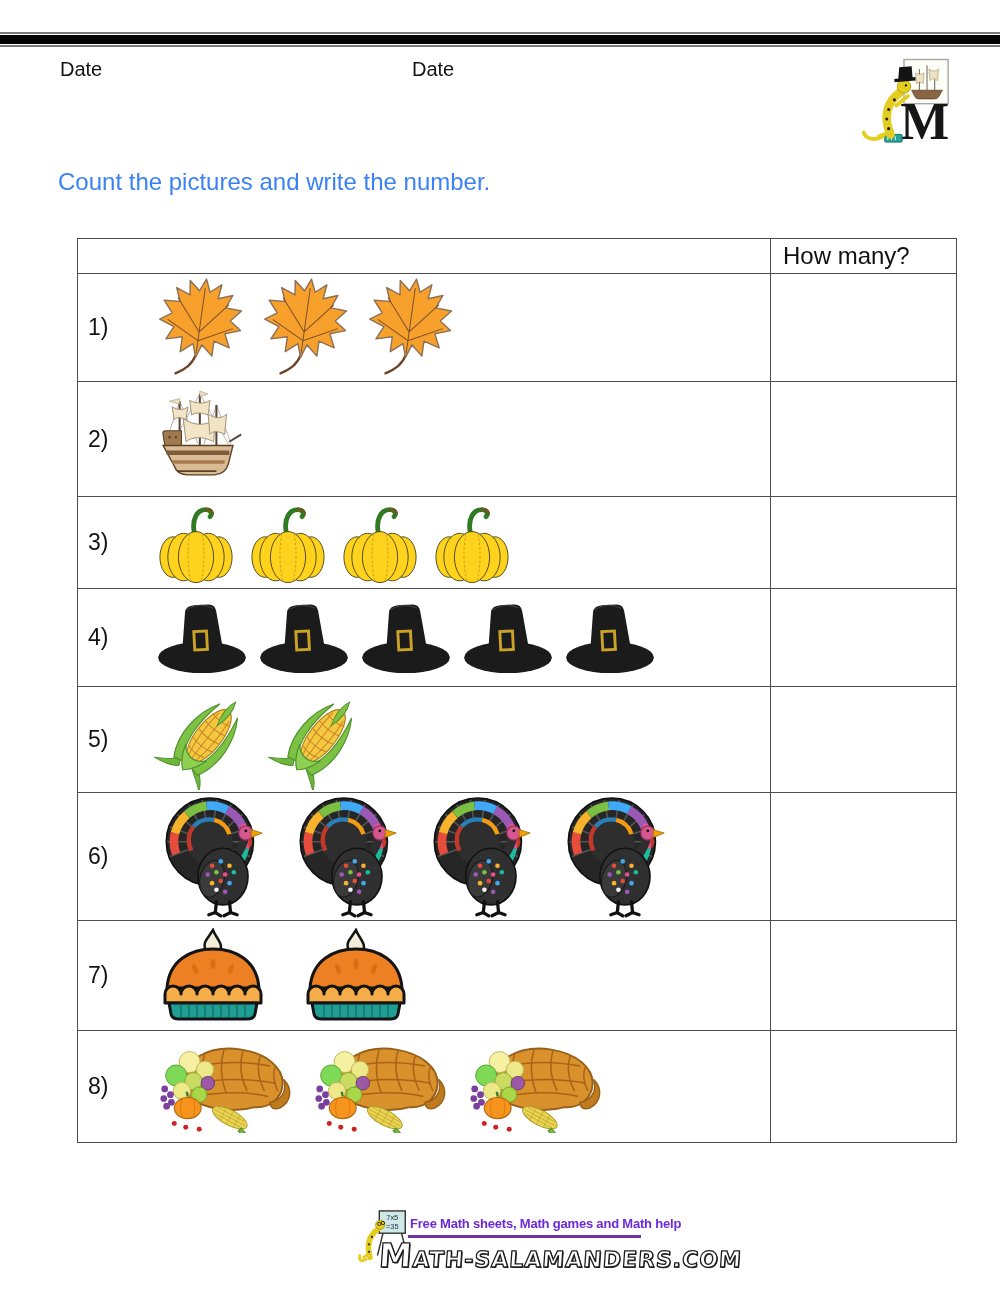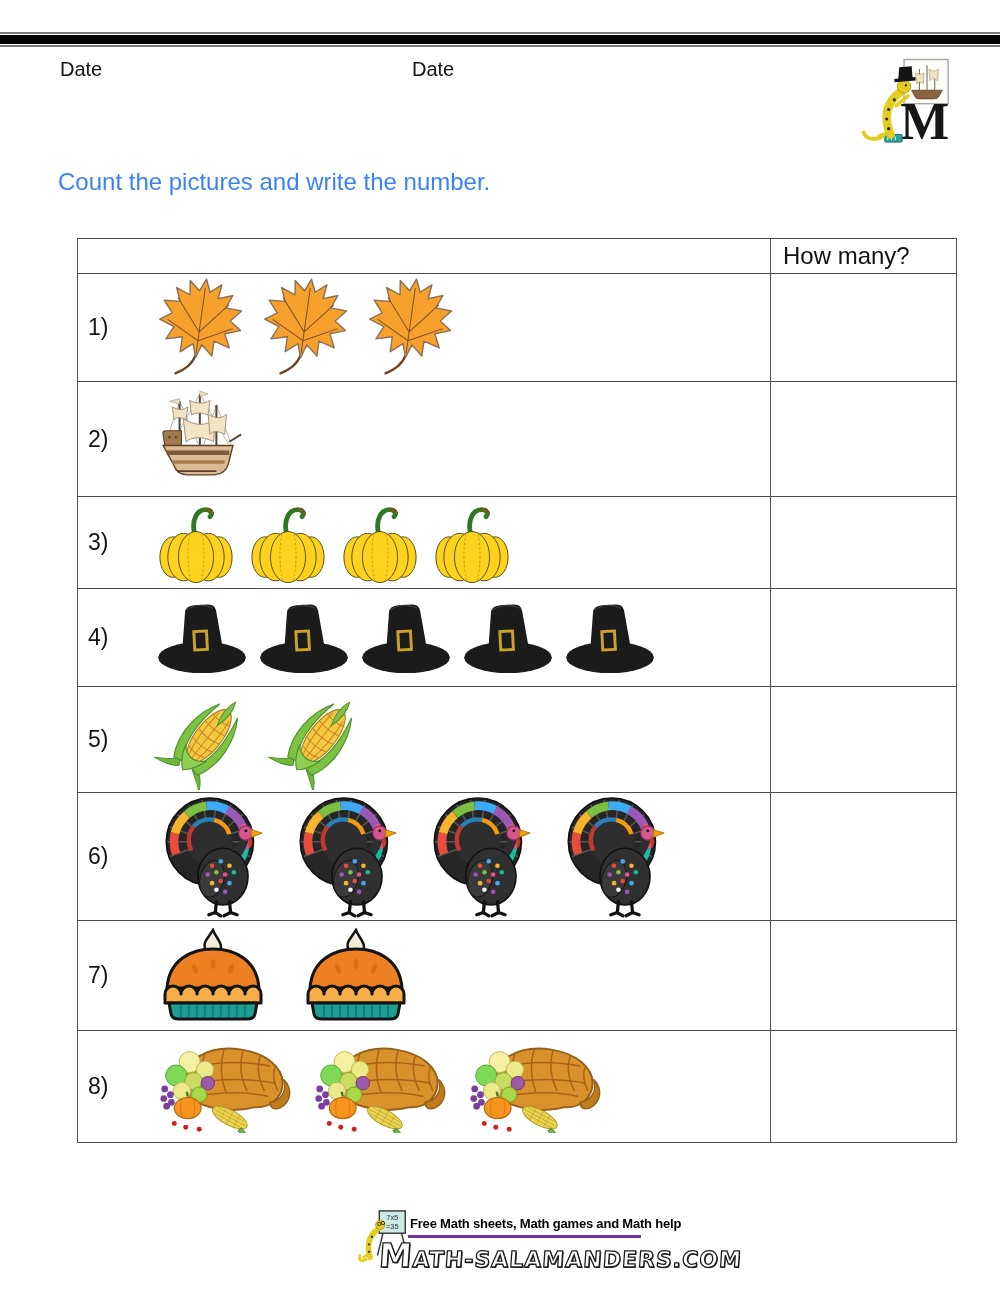--- a/index.html
+++ b/index.html
@@ -50,21 +50,21 @@
   .pic-pilgrim-hat{width:100px;height:76px;}
   .pic-corn-cob{width:108px;height:100px;}
   .pic-turkey{width:131px;height:122px;}
   .pic-pumpkin-pie{width:122px;height:95px;}
   .pic-cornucopia{width:150px;height:92px;}
 
   
   .footer{position:absolute;left:0;top:1205px;width:804px;height:80px;}
   .f-logo{position:absolute;left:357px;top:2px;width:52px;height:58px;}
   .f-tagline{position:absolute;left:410px;top:11px;font-size:13px;font-weight:bold;
-             letter-spacing:-.2px;color:#000000;white-space:nowrap;}
+             letter-spacing:-.2px;color:#6d28d9;white-space:nowrap;}
   .f-rule{position:absolute;left:408px;top:30px;width:233px;height:3px;background:var(--accent-purple,#7030a0);}
   .f-site{position:absolute;left:379px;top:31px;font-size:22px;font-weight:800;letter-spacing:1px;
           text-transform:uppercase;color:#fff;-webkit-text-stroke:1.3px #1a1a1a;
           text-shadow:1px 1px 0 #333;transform:skewX(-4deg);white-space:nowrap;
           font-family:"DejaVu Sans",sans-serif;}
   .f-site::first-letter{font-size:1.5em;}
 
   .defs-hidden{position:absolute;width:0;height:0;overflow:hidden;}
 </style>
 </head>

